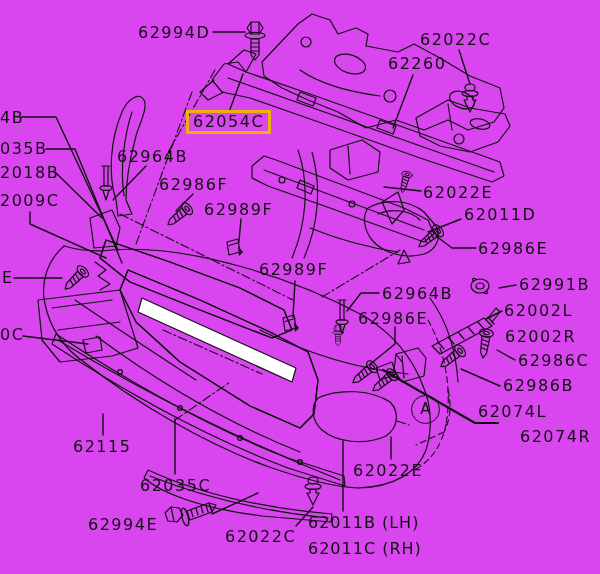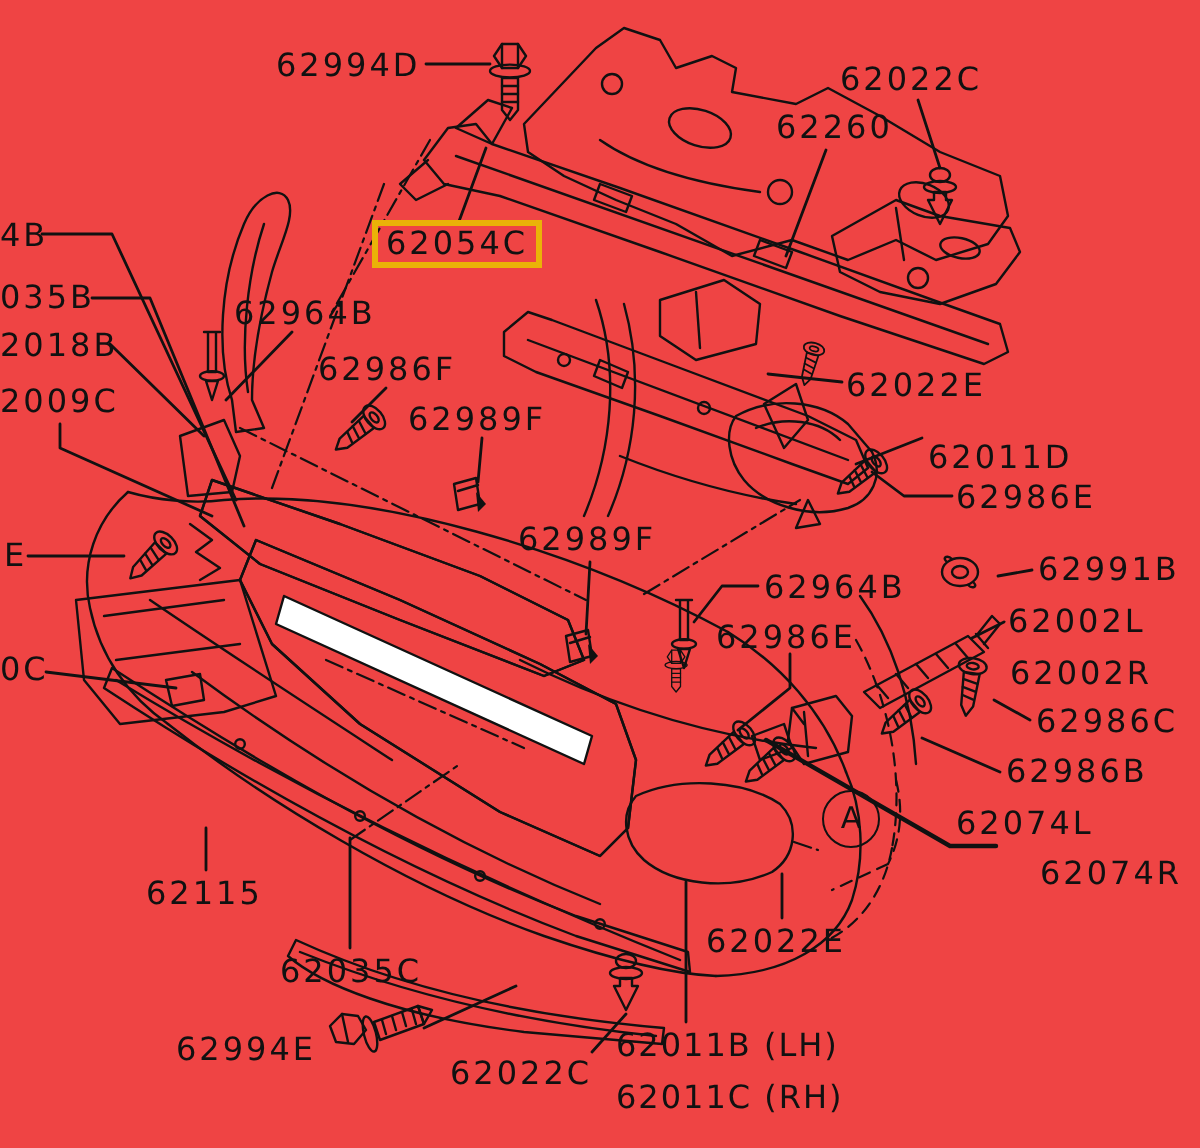--- a/index.html
+++ b/index.html
@@ -1,17 +1,17 @@
 <!DOCTYPE html>
 <html><head>
 <meta charset="utf-8">
 <style>
   html,body{margin:0;padding:0;background:#fff;}
   body{font-family:"DejaVu Sans", sans-serif;}
-  .stage{position:relative;width:600px;height:574px;background:#ef4444;overflow:hidden;}
+  .stage{position:relative;width:600px;height:574px;background:#d946ef;overflow:hidden;}
   svg.art{position:absolute;left:0;top:0;}
   svg.art *{stroke:#111;fill:none;stroke-width:1.2;stroke-linejoin:round;stroke-linecap:round;}
   svg.art .fl{fill:#111;stroke:none;}
   svg.art .wh{fill:#fff;}
   svg.art .ld{stroke-width:1.4;}
   svg.art .ld2{stroke-width:2.2;}
   svg.art .dd{stroke-dasharray:9 3 2 3;stroke-width:1.1;}
   svg.art .ds{stroke-dasharray:6 4;stroke-width:1.1;}
   svg.art .mesh{stroke-width:1.1;}
   .lbl{position:absolute;font-size:16px;letter-spacing:1.5px;color:#111;white-space:nowrap;line-height:1.1;}
@@ -251,21 +251,21 @@
   <div class="lbl" style="left:0px;top:140px">035B</div>
   <div class="lbl" style="left:0px;top:164px">2018B</div>
   <div class="lbl" style="left:0px;top:192px">2009C</div>
   <div class="lbl" style="left:117px;top:148px">62964B</div>
   <div class="lbl" style="left:159px;top:176px">62986F</div>
   <div class="lbl" style="left:204px;top:201px">62989F</div>
   <div class="lbl" style="left:259px;top:261px">62989F</div>
   <div class="lbl" style="left:2px;top:269px">E</div>
   <div class="lbl" style="left:0px;top:326px">0C</div>
   <div class="lbl" style="left:423px;top:184px">62022E</div>
-  <div class="lbl" style="left:464px;top:220px">62011D</div>
+  <div class="lbl" style="left:464px;top:206px">62011D</div>
   <div class="lbl" style="left:478px;top:240px">62986E</div>
   <div class="lbl" style="left:382px;top:285px">62964B</div>
   <div class="lbl" style="left:358px;top:310px">62986E</div>
   <div class="lbl" style="left:519px;top:276px">62991B</div>
   <div class="lbl" style="left:504px;top:302px">62002L</div>
   <div class="lbl" style="left:505px;top:328px">62002R</div>
   <div class="lbl" style="left:518px;top:352px">62986C</div>
   <div class="lbl" style="left:503px;top:377px">62986B</div>
   <div class="lbl" style="left:478px;top:403px">62074L</div>
   <div class="lbl" style="left:520px;top:428px">62074R</div>

